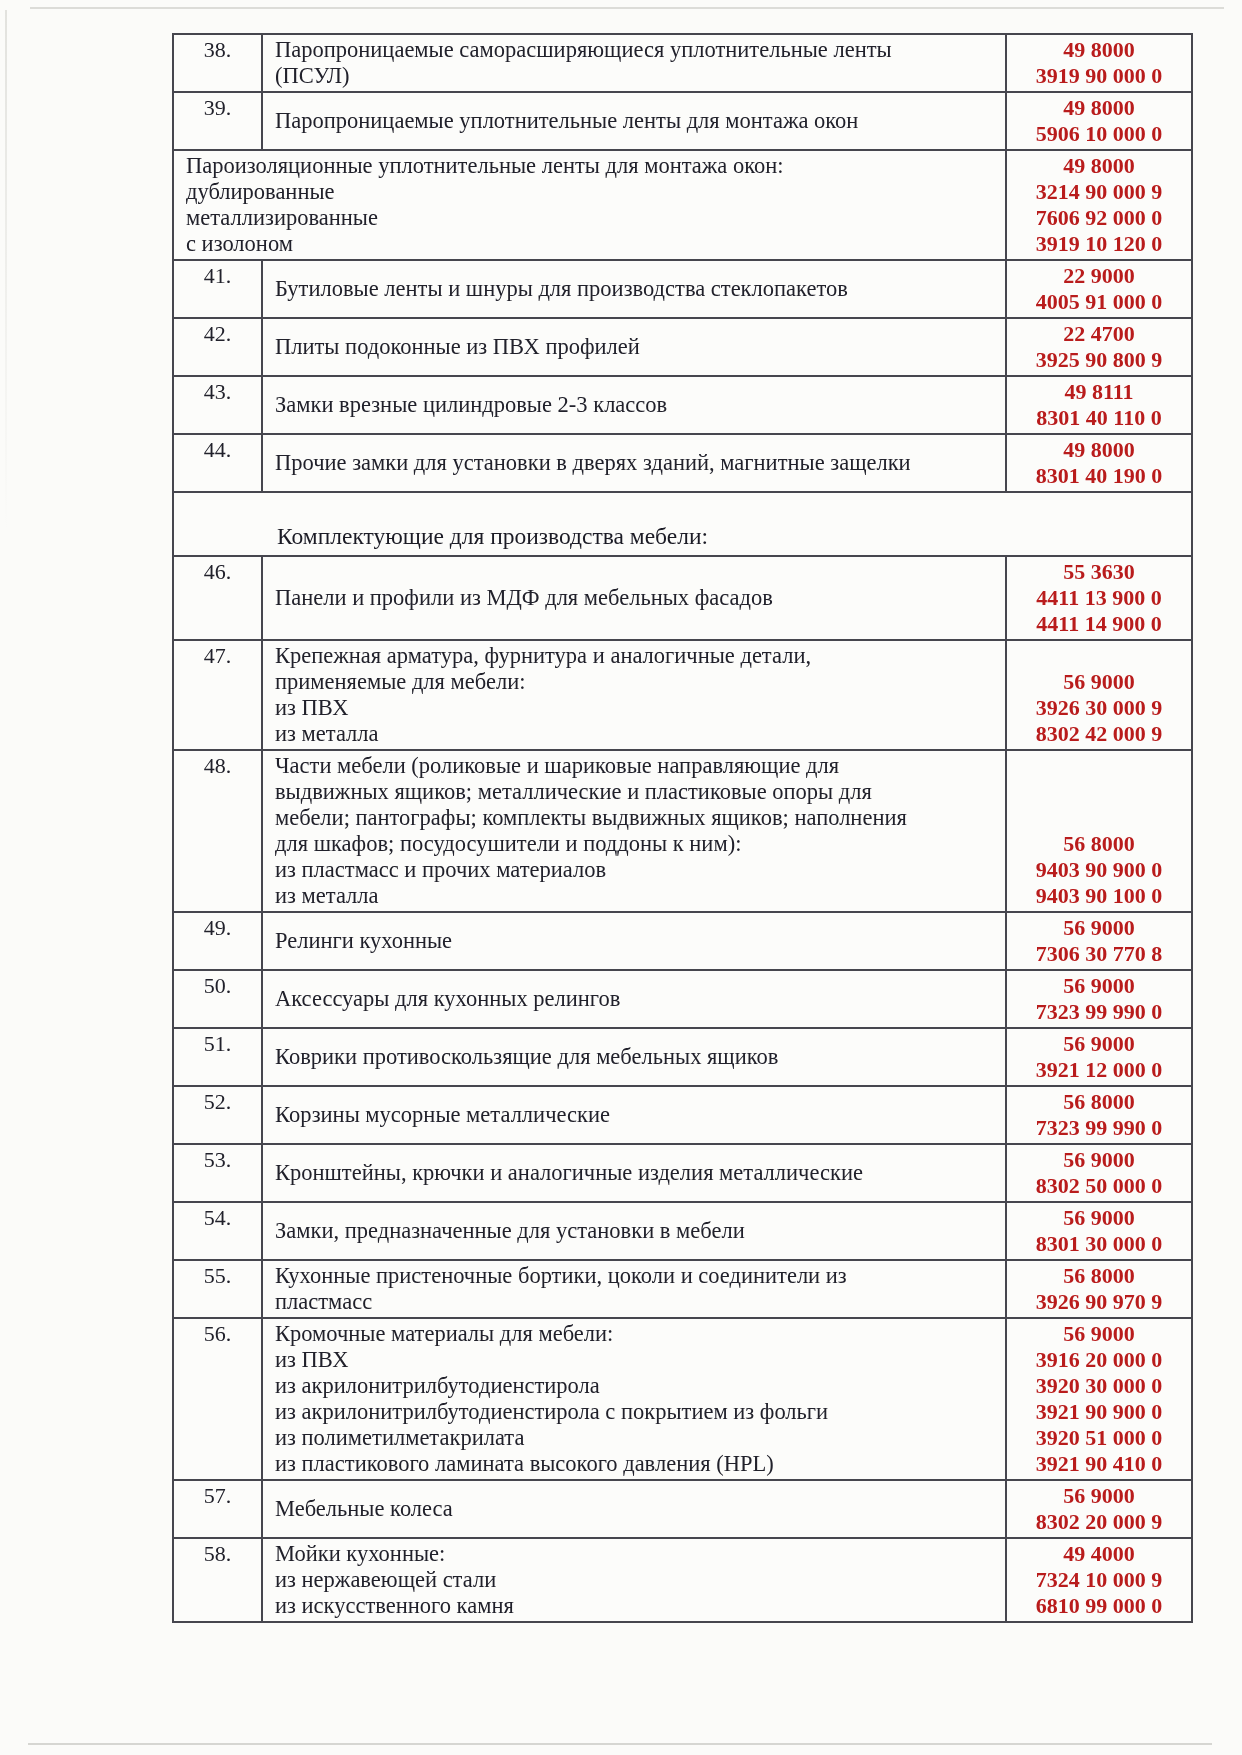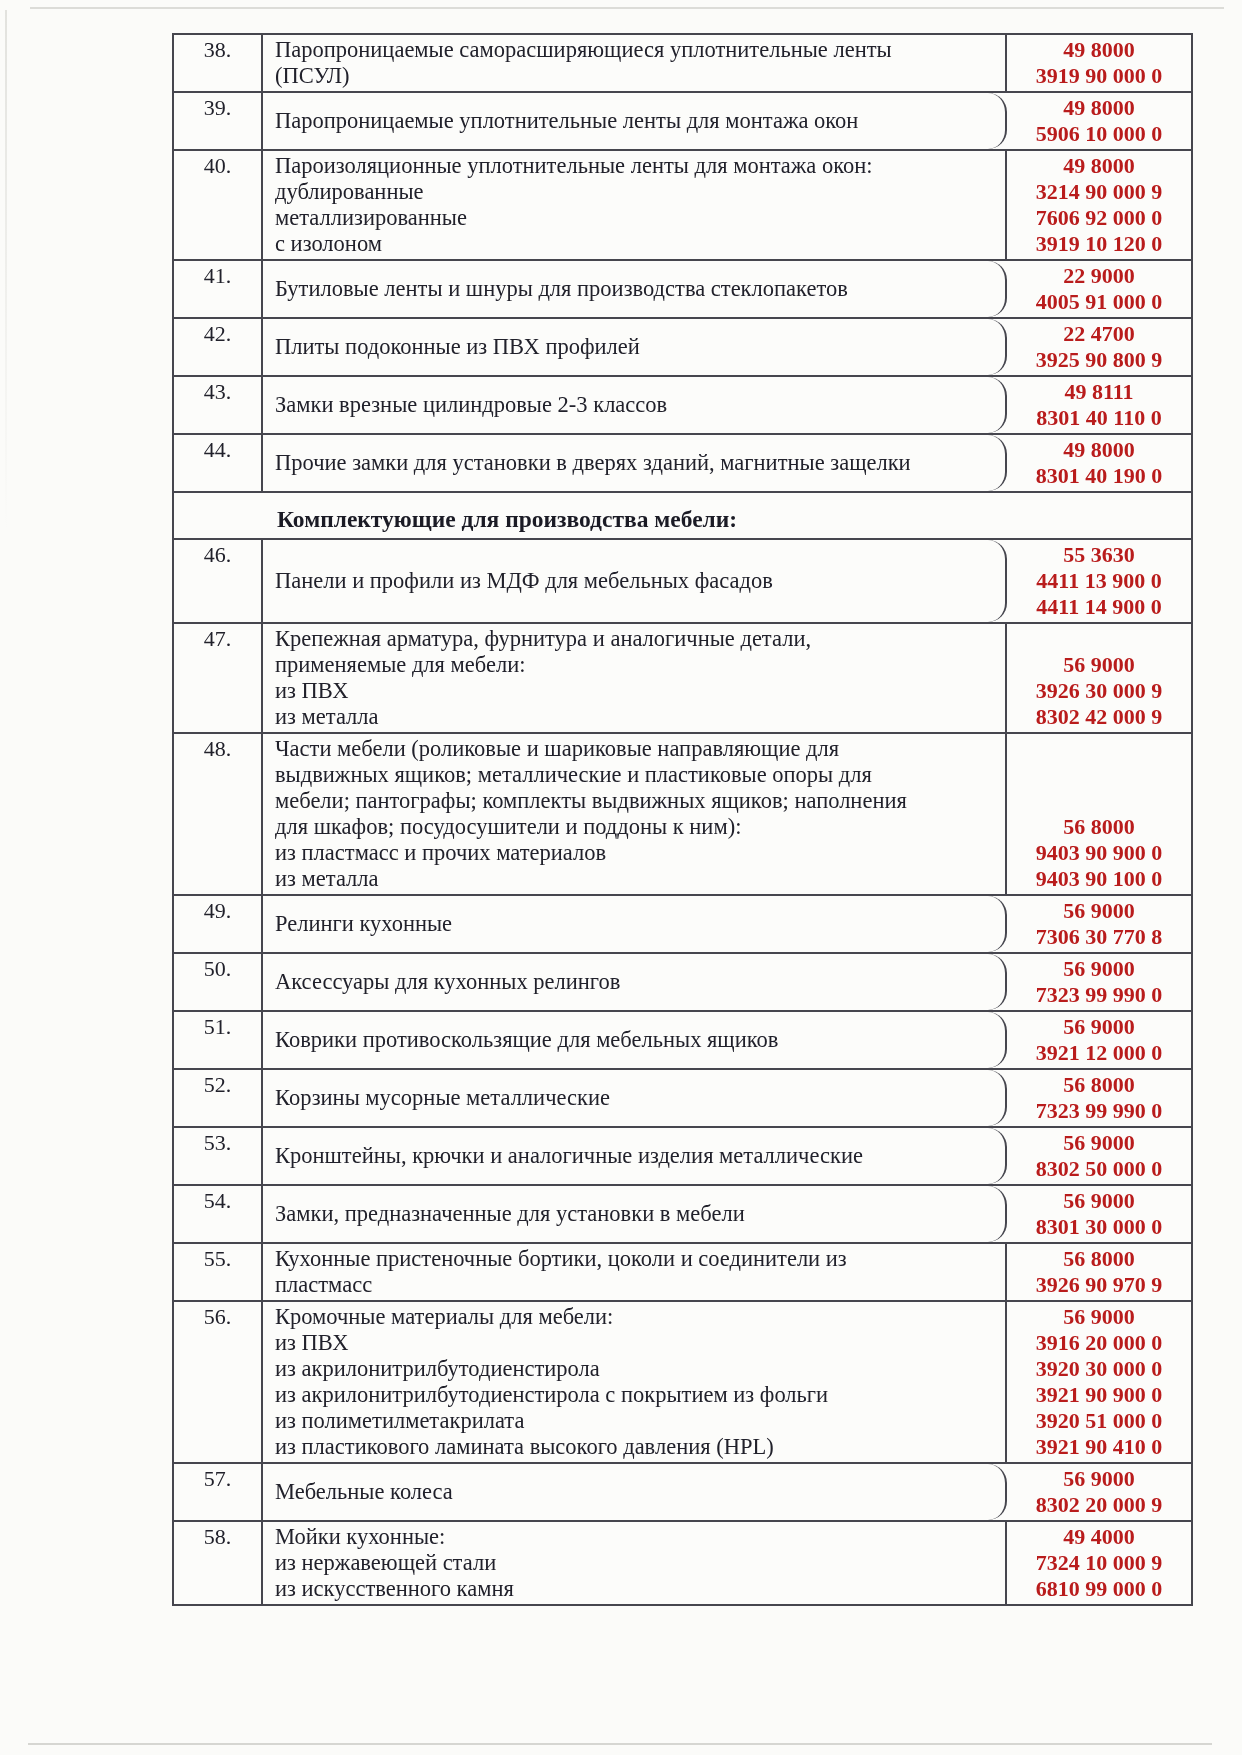--- a/index.html
+++ b/index.html
@@ -74,31 +74,32 @@
     text-align: center;
     font-weight: bold;
     font-size: 22px;
     line-height: 26px;
     color: #b91c1c;
     padding: 2px 4px;
     display: flex;
     flex-direction: column;
     box-sizing: border-box;
   }
-  .v-mid { justify-content: center; border-radius: 19px; }
+  .v-mid { justify-content: center; }
   .v-bot { justify-content: flex-end; }
 
   .section-row { background: #fcfcfa; }
   .section-cell {
     flex: 1 1 auto;
-    padding: 11px 8px 4px 103px;
-    font-weight: bold;
+    padding: 3px 8px 4px 103px;
+    font-weight: normal;
     font-size: 23.5px;
     line-height: 30px;
     color: #1b1b25;
+    margin-top: 25px;
   }
   .line { white-space: nowrap; }
 </style>
 </head>
 <body>
 
 <div class="page">
   <div class="scan-line-top"></div>
   <div class="scan-line-left"></div>
   <div class="scan-line-bottom"></div>
@@ -119,21 +120,20 @@
         <div class="cell-num">39.</div>
         <div class="cell-desc v-mid">
           <div class="line">Паропроницаемые уплотнительные ленты для монтажа окон</div>
         </div>
         <div class="cell-codes">
           <div class="line">49 8000</div>
           <div class="line">5906 10 000 0</div>
         </div>
       </div>
       <div class="row">
-        <div class="cell-num">40.</div>
         <div class="cell-desc">
           <div class="line">Пароизоляционные уплотнительные ленты для монтажа окон:</div>
           <div class="line">дублированные</div>
           <div class="line">металлизированные</div>
           <div class="line">с изолоном</div>
         </div>
         <div class="cell-codes">
           <div class="line">49 8000</div>
           <div class="line">3214 90 000 9</div>
           <div class="line">7606 92 000 0</div>

